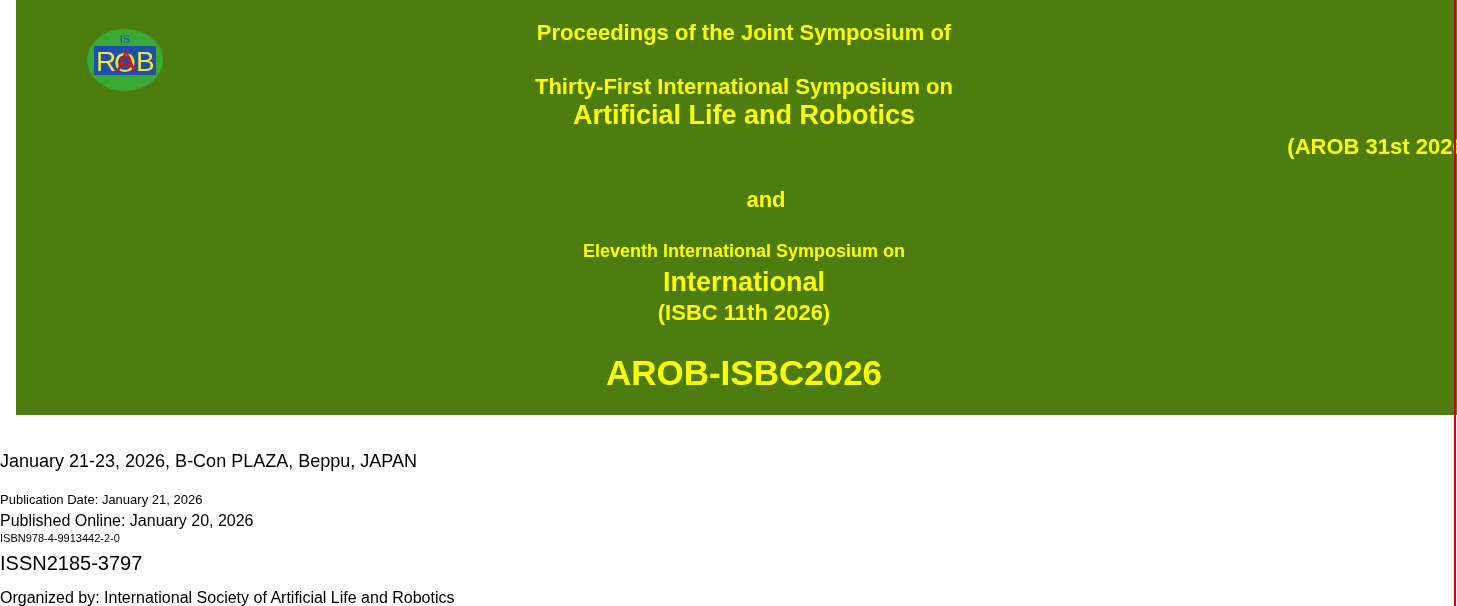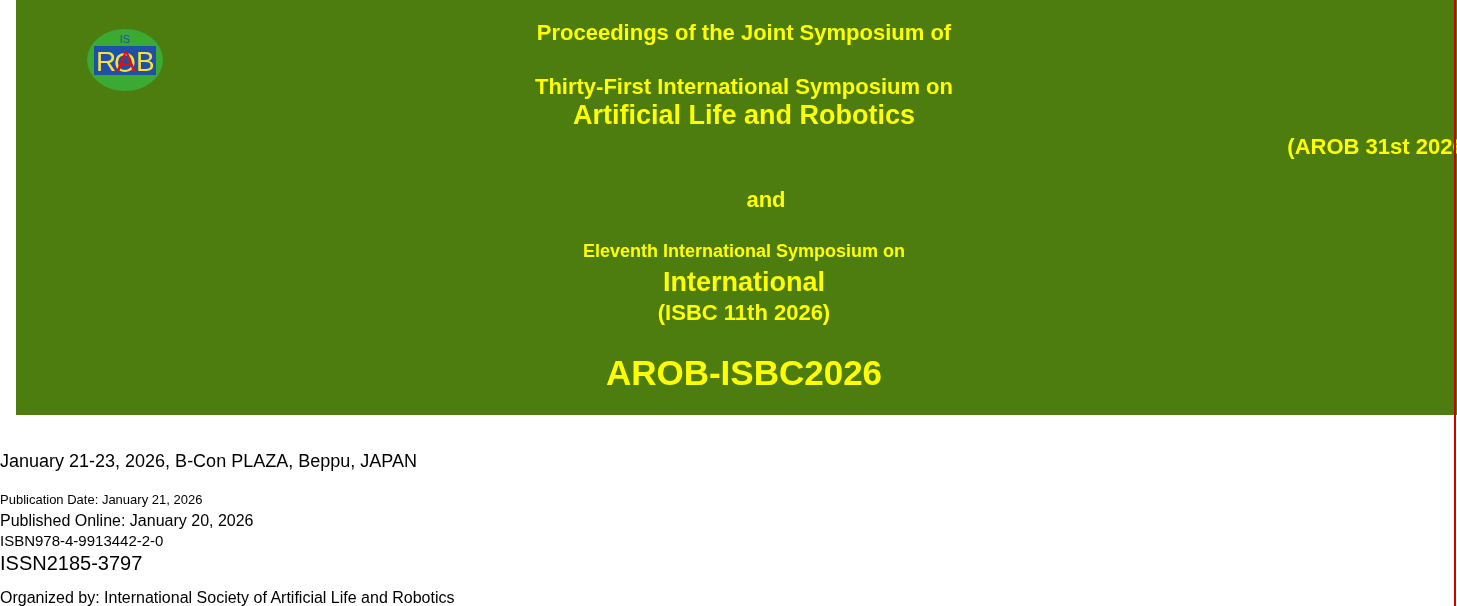--- a/index.html
+++ b/index.html
@@ -63,21 +63,21 @@
       left: 0;
       width: 1343px;
       text-align: left;
       color: #000000;
       white-space: nowrap;
       margin-top: 17px;
     }
     .i-venue { top: 434px; font-size: 18px; }
     .i-pubdate { top: 475px; font-size: 13px; }
     .i-online { top: 495px; font-size: 16px; }
-    .i-isbn { top: 515px; font-size: 15px; }
+    .i-isbn { top: 515px; font-size: 11px; }
     .i-issn { top: 535px; font-size: 20px; }
     .i-org { top: 572px; font-size: 16px; }
   </style>
 </head>
 <body>
 
 <div class="page">
 
   <div class="banner">
 

